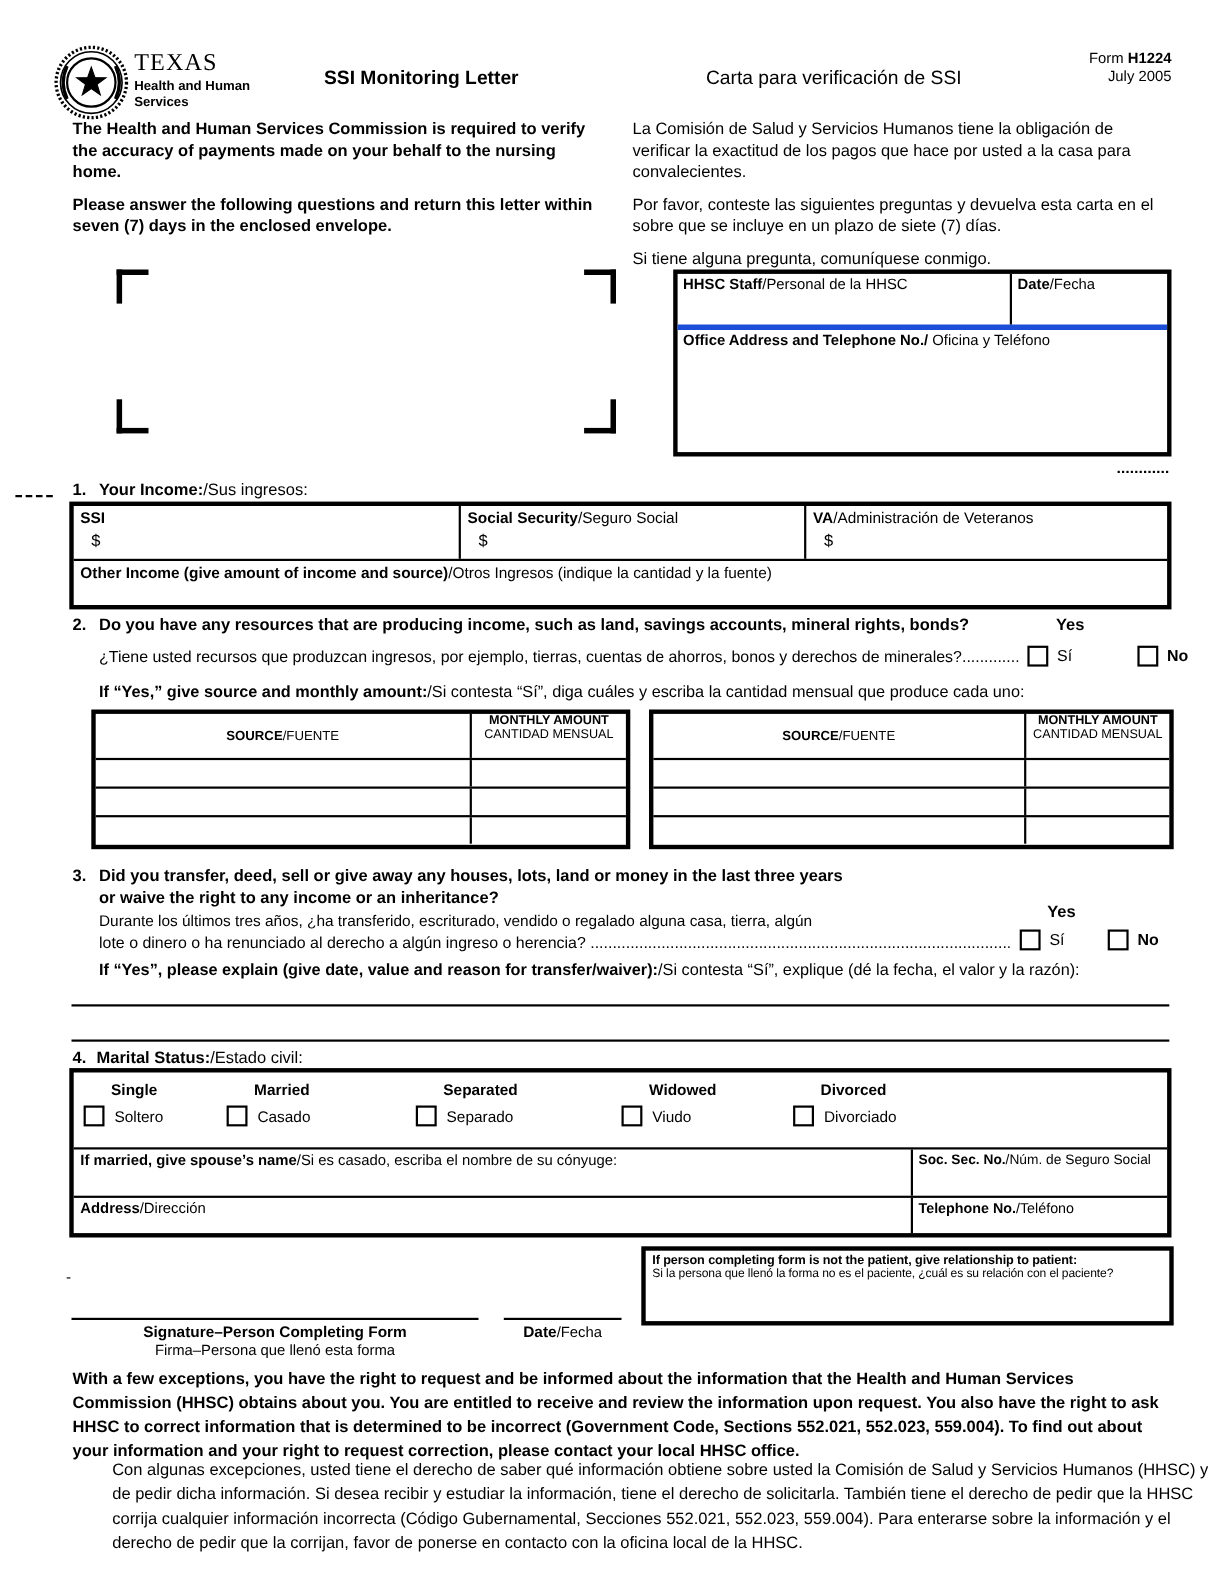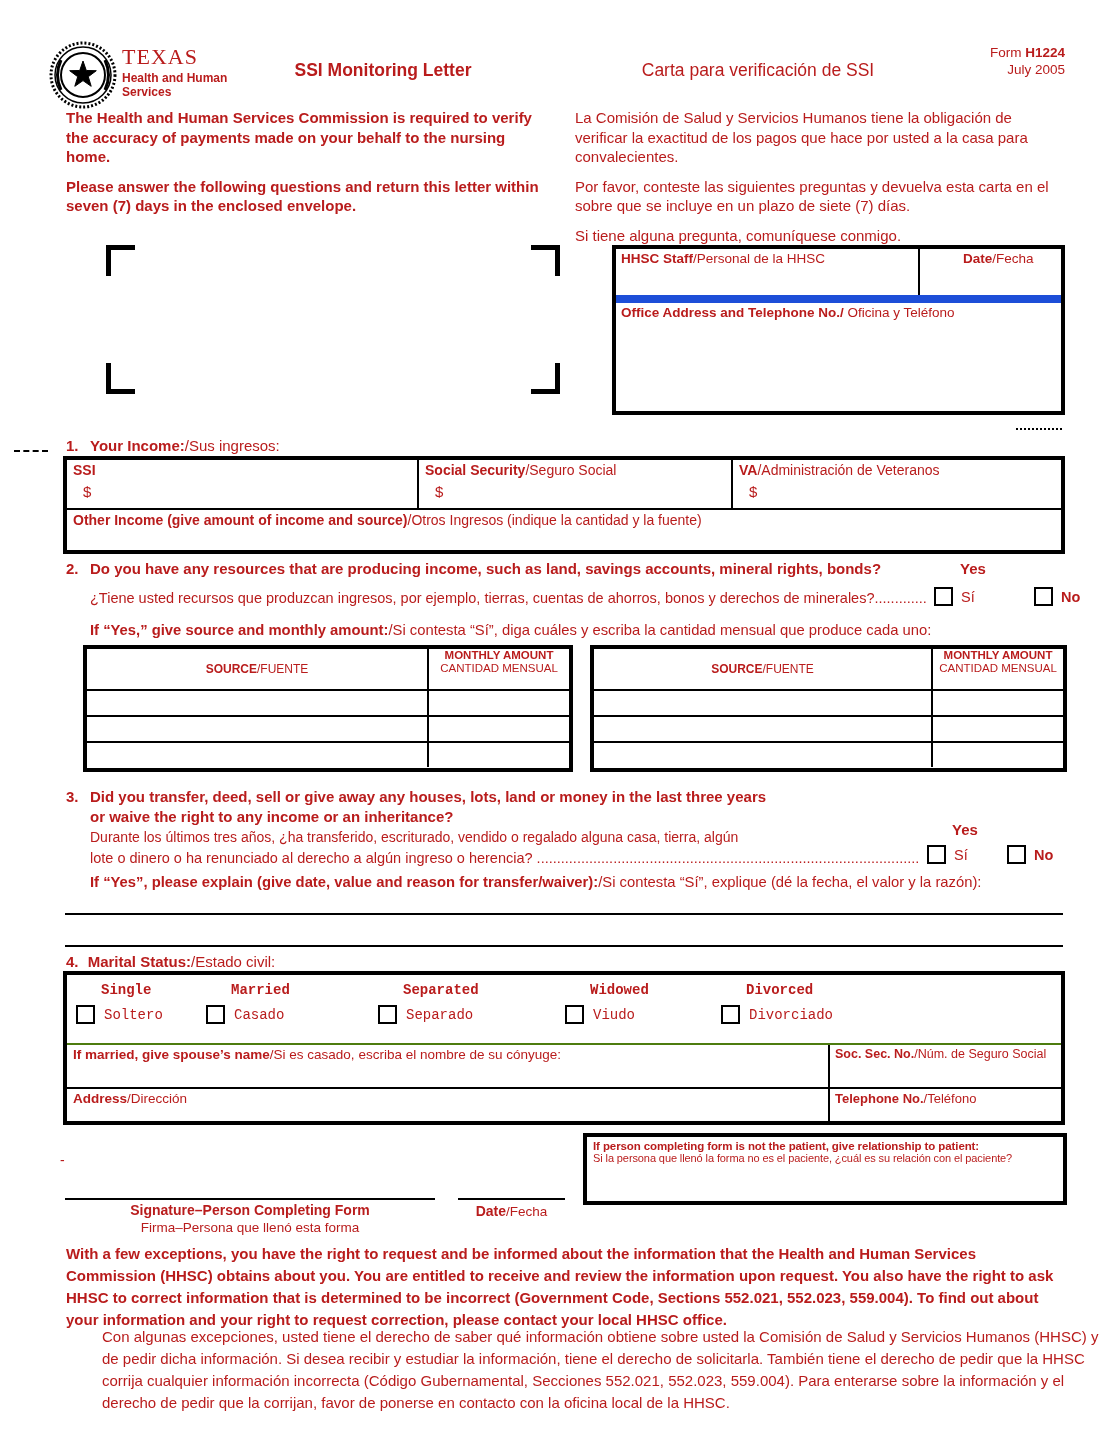--- a/index.html
+++ b/index.html
@@ -1,18 +1,18 @@
 <!DOCTYPE html>
 <html><head>
 <meta charset="utf-8">
 <style>
   html,body{margin:0;padding:0;background:#e8e8e8;}
   .page{
     width:1113px;height:1440px;position:relative;background:#fff;
-    font-family:"Liberation Sans",sans-serif;color:#b91c1c;overflow:hidden;
+    font-family:"Liberation Sans",sans-serif;color:#000000;overflow:hidden;
   }
   .abs{position:absolute;}
   .b{font-weight:bold;}
   .nowrap{white-space:nowrap;overflow:hidden;}
   
   .logo-text{left:122px;top:46px;line-height:1;}
   .logo-texas{font-family:"Liberation Serif",serif;font-size:22px;letter-spacing:1px;}
   .logo-sub{font-size:12px;font-weight:bold;line-height:14px;margin-top:3px;}
   .title-en{left:230px;top:60px;width:306px;text-align:center;font-size:17.5px;font-weight:bold;}
   .title-es{left:590px;top:60px;width:336px;text-align:center;font-size:17.5px;}
@@ -22,21 +22,21 @@
   .intro-es{left:575px;top:108px;width:492px;font-size:15px;line-height:19.5px;}
   .intro-en p,.intro-es p{margin:0 0 10px 0;}
   
   .bk{position:absolute;width:24px;height:26px;}
   .bk-tl{border-left:5px solid #000;border-top:5px solid #000;}
   .bk-tr{border-right:5px solid #000;border-top:5px solid #000;}
   .bk-bl{border-left:5px solid #000;border-bottom:5px solid #000;}
   .bk-br{border-right:5px solid #000;border-bottom:5px solid #000;}
   
   .staff-box{left:612px;top:245px;width:453px;height:170px;border:4px solid #000;box-sizing:border-box;font-size:13.5px;}
-  .sb-row1{display:flex;height:46px;border-bottom:8px solid #1d4ed8;gap:38px;}
+  .sb-row1{display:flex;height:46px;border-bottom:5px solid #1d4ed8;}
   .sb-cell1{width:304px;border-right:2px solid #000;padding:2px 5px;box-sizing:border-box;}
   .sb-cell2{flex:1;padding:2px 5px;}
   .sb-row2{padding:2px 5px;}
   .deco-dotted{left:1016px;top:420px;width:46px;height:8px;border-bottom:2px dotted #000;}
   .deco-dashed{left:14px;top:442px;width:34px;height:8px;border-bottom:2px dashed #000;}
   
   .sec-hdr{font-size:15px;}
   .qnum{display:inline-block;width:24px;font-weight:bold;}
   
   .income-table{left:63px;top:456px;width:1002px;height:98px;border:4px solid #000;box-sizing:border-box;}
@@ -58,21 +58,21 @@
   .src-c2{display:flex;flex-direction:column;align-items:center;justify-content:flex-start;font-size:11.5px;line-height:13px;}
   .src-row{display:flex;height:24px;border-bottom:2px solid #000;}
   .src-row:last-child{border-bottom:none;}
   .src-rc1{flex:1;border-right:2px solid #000;}
   .amt-w-l{width:140px;}
   .amt-w-r{width:130px;}
   
   .ans-line{border-top:2px solid #000;height:0;}
   
   .marital-box{left:63px;top:971px;width:1002px;height:154px;border:4px solid #000;box-sizing:border-box;}
-  .m-options{position:relative;height:68px;border-bottom:2px solid #4d7c0f;font-family:Liberation Mono, monospace;}
+  .m-options{position:relative;height:68px;border-bottom:2px solid #000000;}
   .m-col{position:absolute;top:0;}
   .m-en{margin:7px 0 0 25px;font-size:14px;font-weight:bold;}
   .m-row{margin-top:7px;display:flex;align-items:center;gap:9px;font-size:14px;}
   .m-split{display:flex;border-bottom:2px solid #000;}
   .m-left{flex:1;border-right:2px solid #000;padding:2px 6px;box-sizing:border-box;font-size:13.5px;}
   .m-right{width:231px;padding:2px 5px;box-sizing:border-box;font-size:12.5px;}
   .m-spouse{height:42px;}
   .m-address{height:32px;border-bottom:none;}
   
   .rel-box{left:583px;top:1133px;width:484px;height:72px;border:4px solid #000;box-sizing:border-box;padding:3px 6px;}

